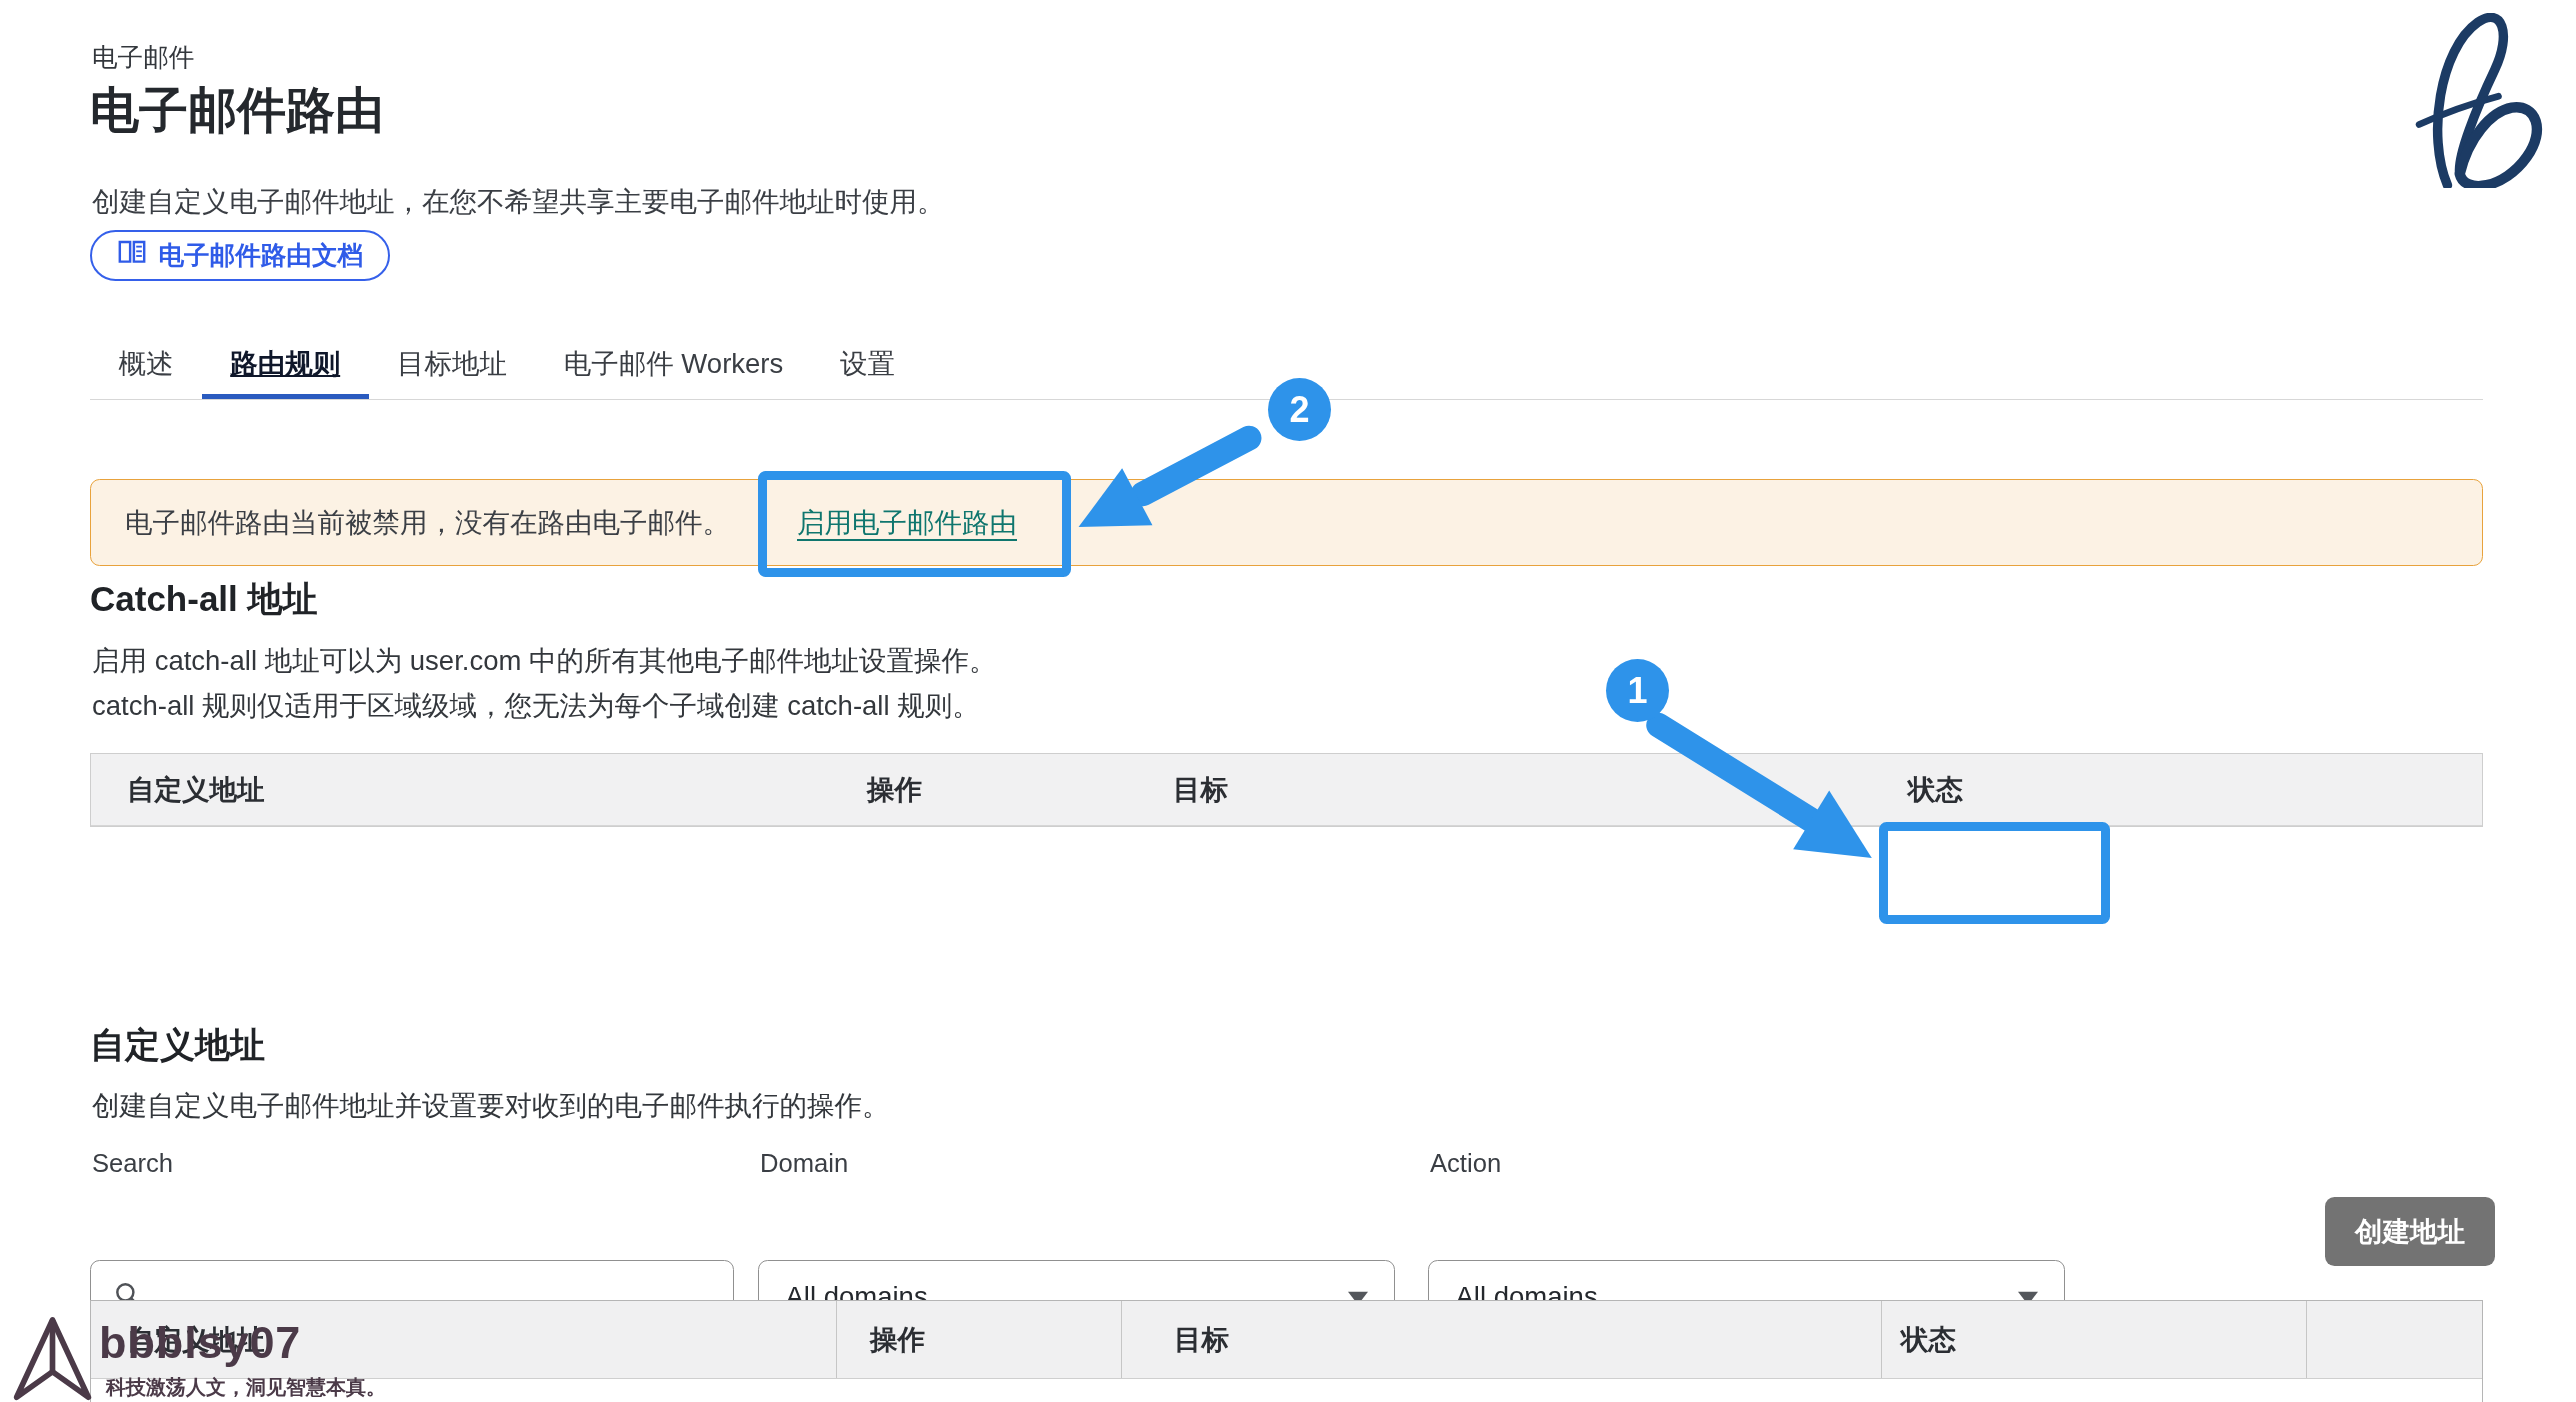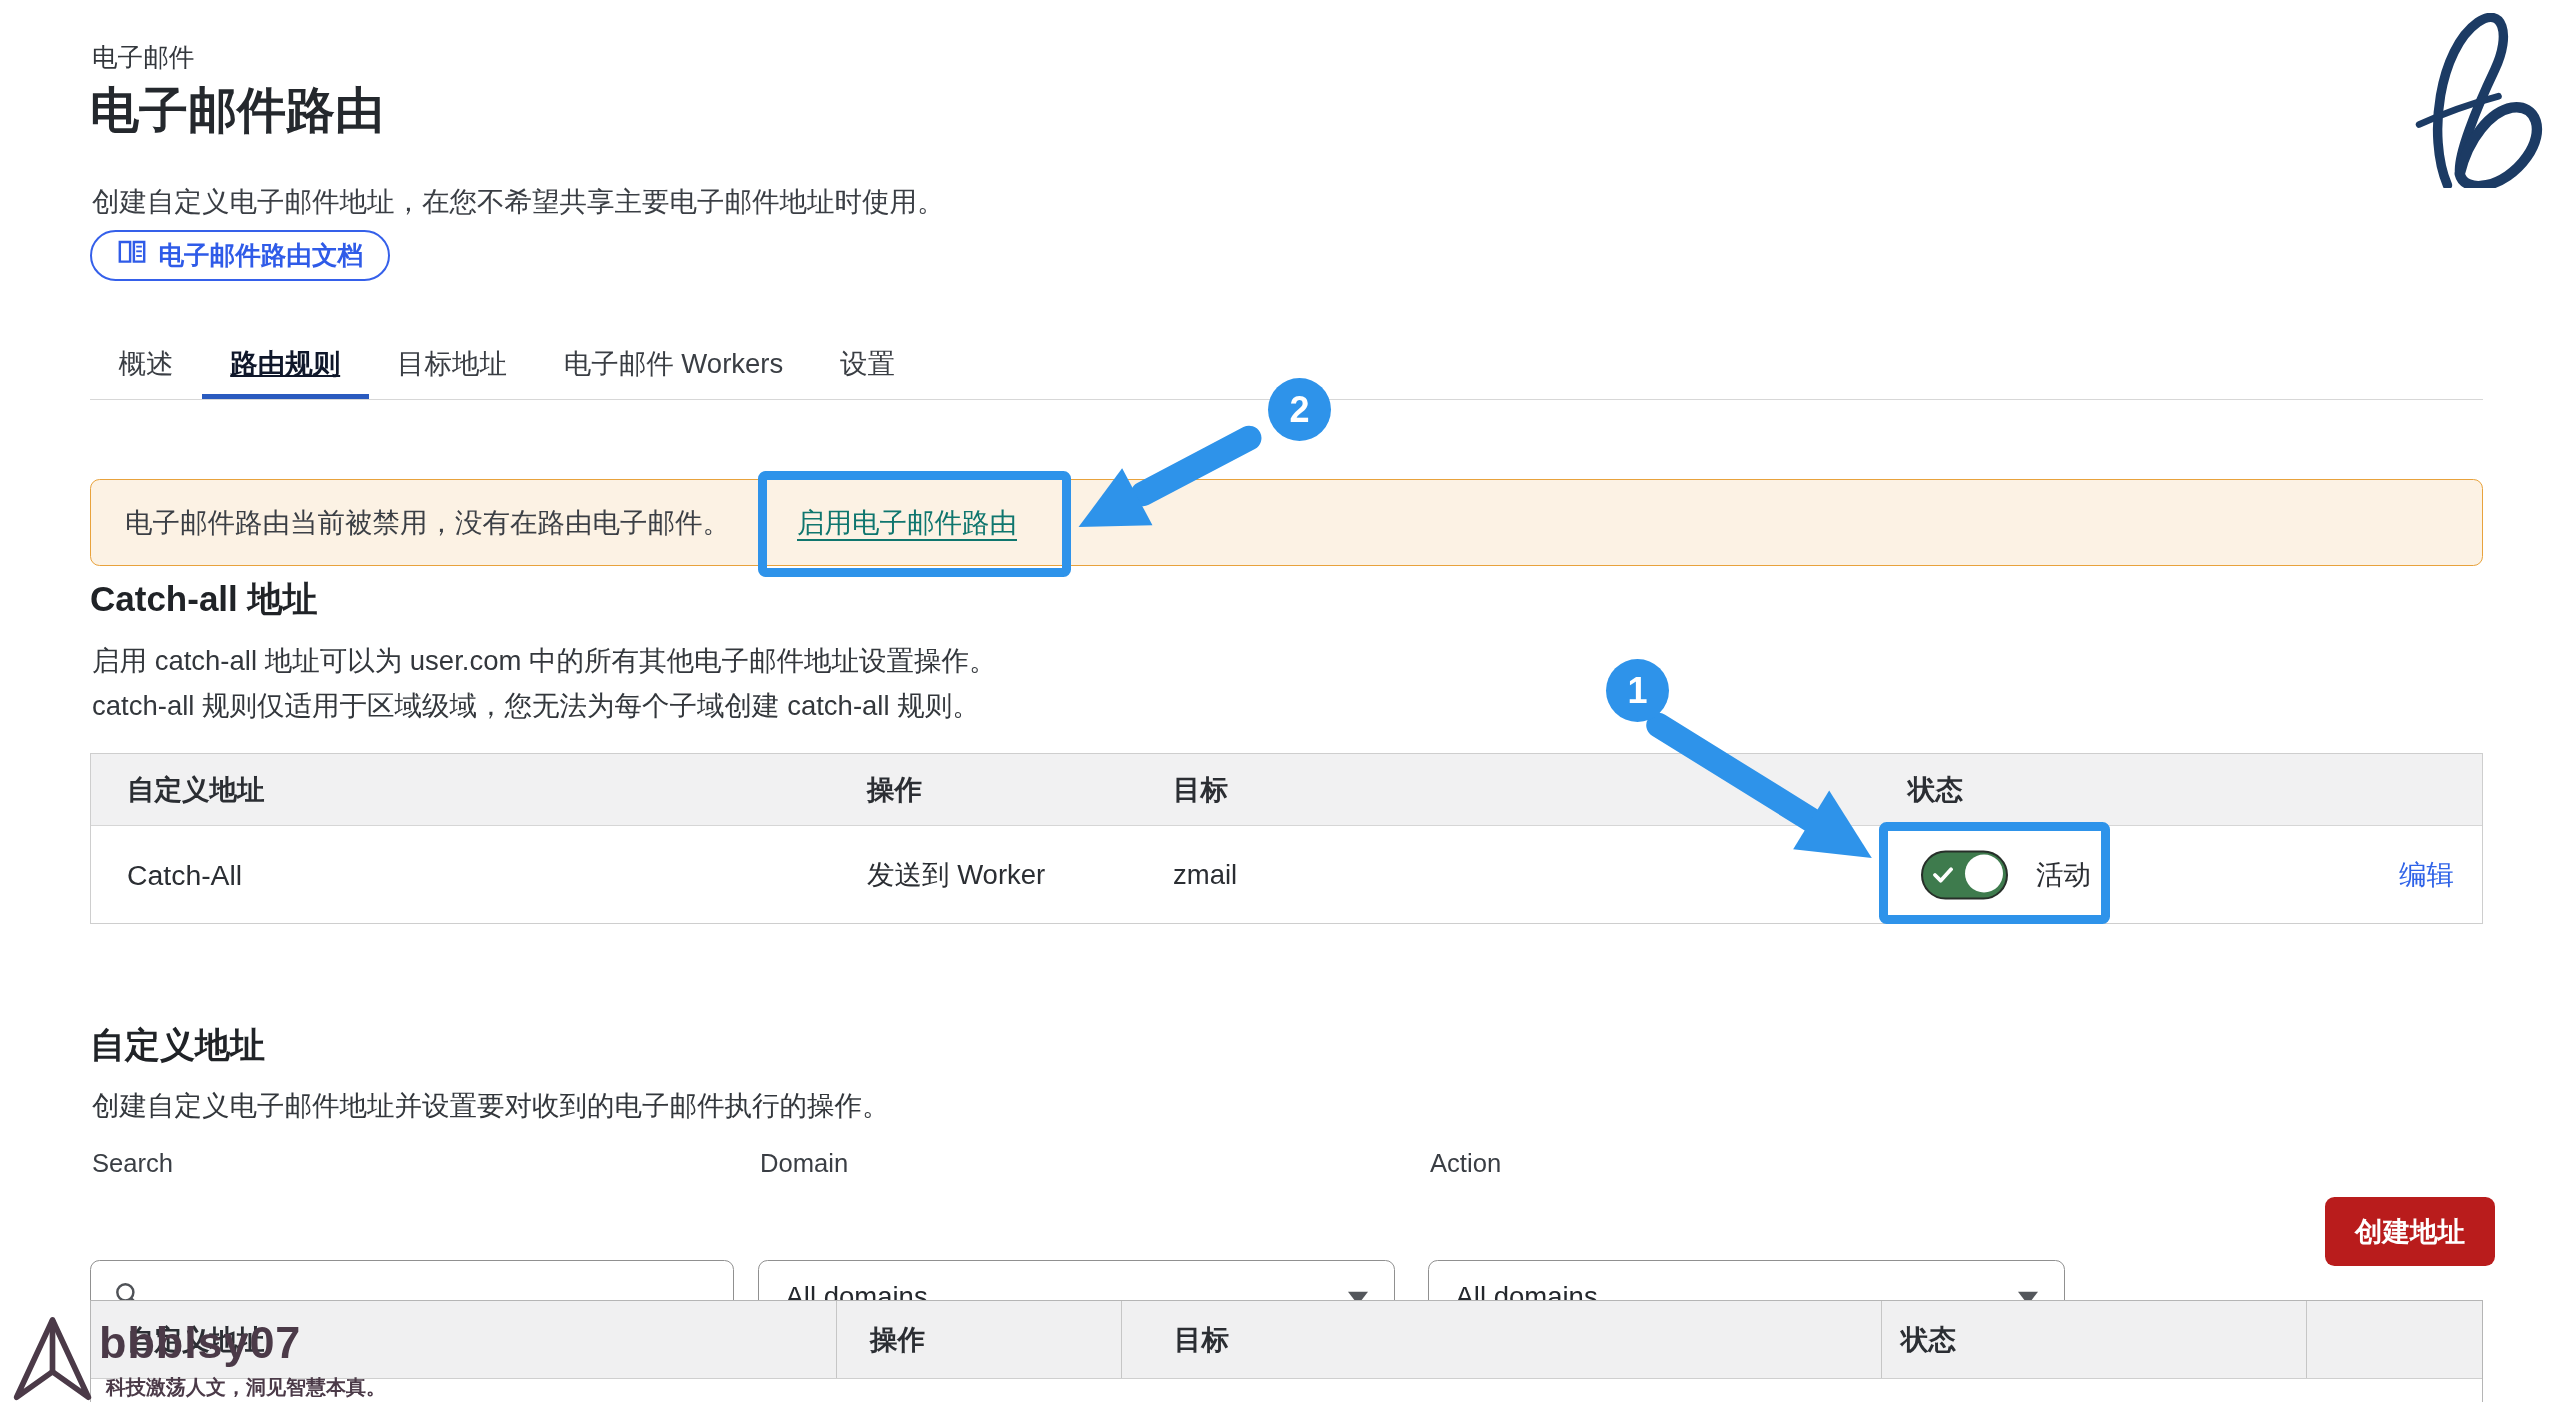--- a/index.html
+++ b/index.html
@@ -92,21 +92,21 @@
     border-left: 10.4px solid transparent; border-right: 10.4px solid transparent;
     border-top: 13.3px solid #54575c;
   }
   .search-wrap input {
     position: absolute; left: 61px; top: 0; width: 569px; height: 66px;
     border: none; outline: none; font-size: 27.5px; font-family: inherit; background: transparent;
   }
   .search-wrap svg { position: absolute; left: 23px; top: 20px; }
   .create-btn {
     left: 2325px; top: 1197px; width: 170px; height: 69px;
-    background: #b91c1c; border: none; border-radius: 9.5px;
+    background: #737373; border: none; border-radius: 9.5px;
     color: #fff; font-size: 27.5px; font-weight: 600; font-family: inherit;
     display: flex; align-items: center; justify-content: center; cursor: pointer;
   }
 
   
   .tbl2 { left: 90px; top: 1300px; width: 2393px; height: 102px; border: 1.9px solid #b5b5b5; border-bottom: none; background:#fff; }
   .tbl2-head { position: relative; height: 78px; background: #f0f0f1; border-bottom: 1.9px solid #cfcfcf; }
   .vdiv { position: absolute; top: 0; width: 0.9px; height: 100%; background: #c6c6c6; }
 
   
@@ -169,33 +169,20 @@
 <div class="abs sec-line" style="left:92px; top:643px;">启用 catch-all 地址可以为 user.com 中的所有其他电子邮件地址设置操作。</div>
 <div class="abs sec-line" style="left:92px; top:688px;">catch-all 规则仅适用于区域级域，您无法为每个子域创建 catch-all 规则。</div>
 
 <div class="abs tbl" style="top:753px;">
   <div class="tbl-head">
     <span class="cell hd" style="left:36px;">自定义地址</span>
     <span class="cell hd" style="left:776px;">操作</span>
     <span class="cell hd" style="left:1082px;">目标</span>
     <span class="cell hd" style="left:1817px;">状态</span>
   </div>
-  <div class="tbl-row">
-    <span class="cell" style="left:36px; font-size:28.4px;">Catch-All</span>
-    <span class="cell" style="left:776px;">发送到 Worker</span>
-    <span class="cell" style="left:1082px;">zmail</span>
-    <span class="toggle">
-      <svg width="21" height="17" viewBox="0 0 22 18">
-        <polyline points="2,9 8,15 19,3" fill="none" stroke="#ffffff" stroke-width="4" stroke-linecap="round" stroke-linejoin="round"></polyline>
-      </svg>
-      <span class="knob"></span>
-    </span>
-    <span class="cell" style="left:1945px;">活动</span>
-    <span class="cell edit-link" style="left:2308px;">编辑</span>
-  </div>
 </div>
 
 <div class="abs sec-heading" style="left:90px; top:1022px;">自定义地址</div>
 <div class="abs sec-line" style="left:92px; top:1088px;">创建自定义电子邮件地址并设置要对收到的电子邮件执行的操作。</div>
 
 <div class="abs filter-label" style="left:92px;">Search</div>
 <div class="abs filter-label" style="left:760px;">Domain</div>
 <div class="abs filter-label" style="left:1430px;">Action</div>
 
 <div class="abs control search-wrap" style="left:90px; width:644px;">

